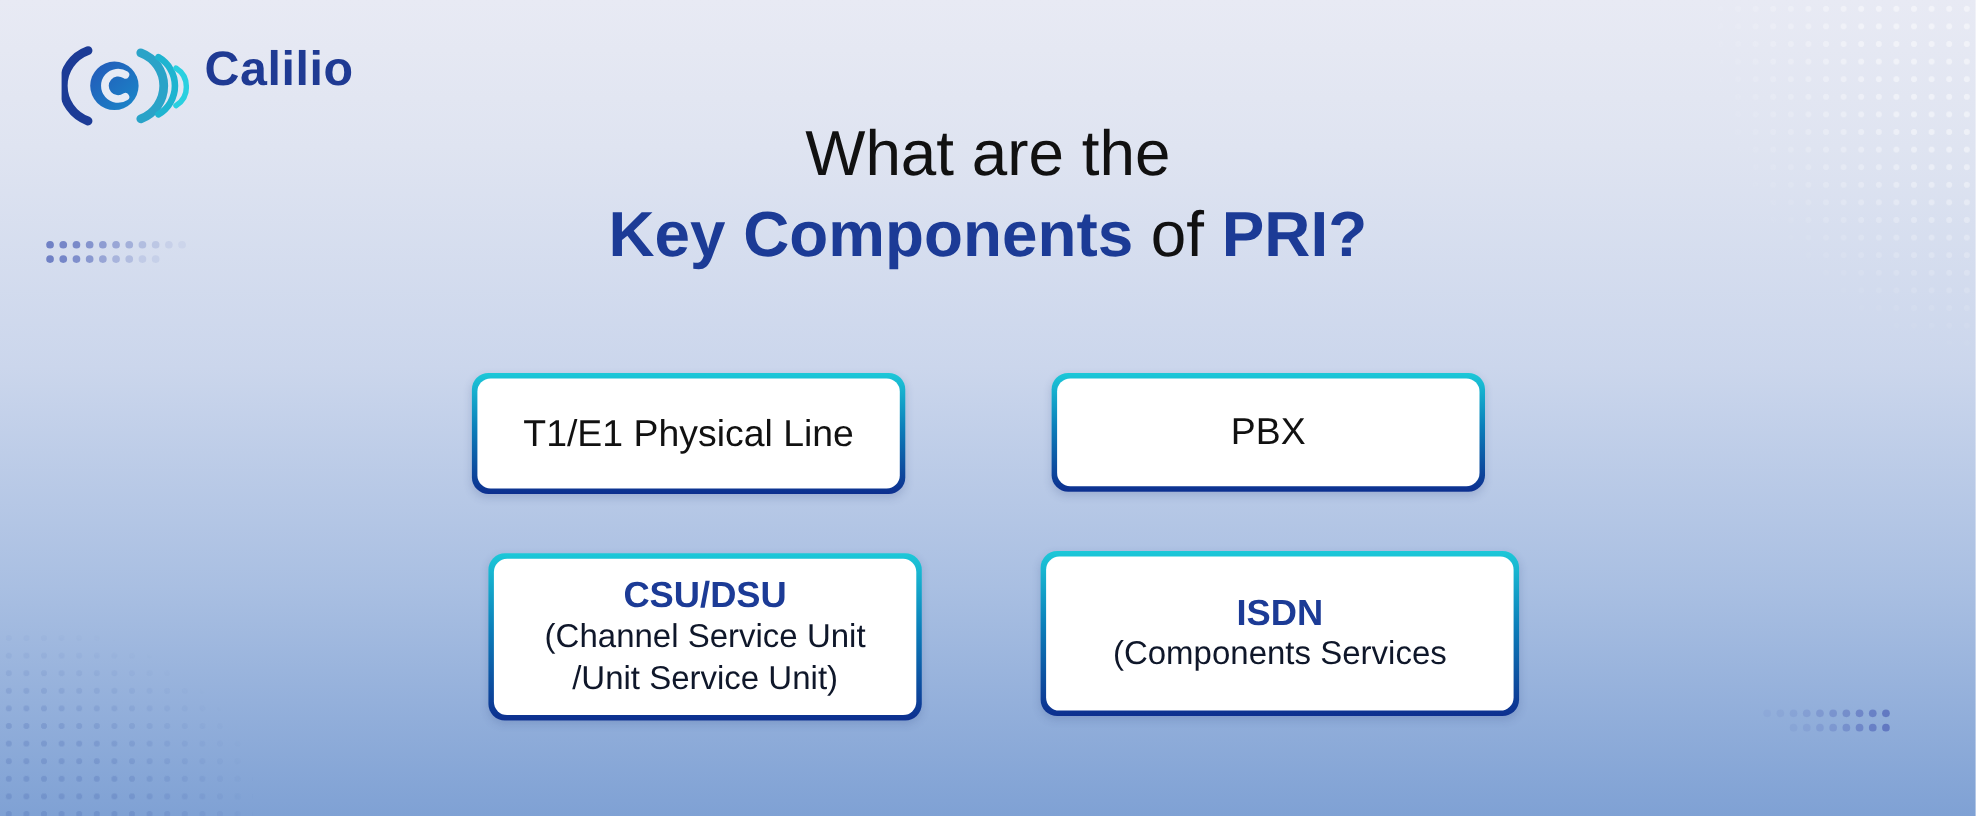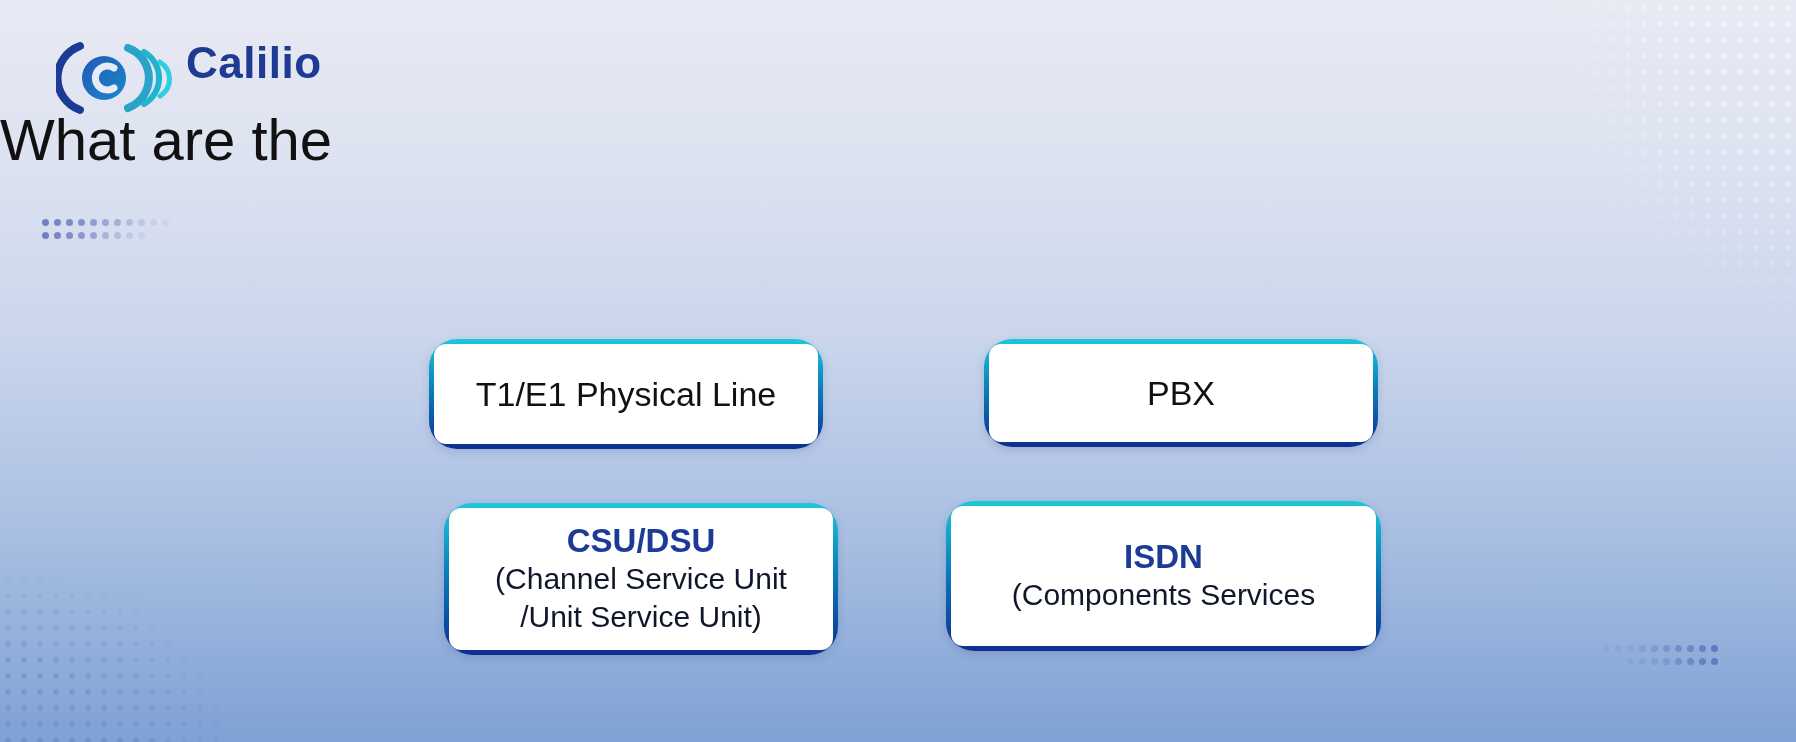--- a/index.html
+++ b/index.html
@@ -32,32 +32,32 @@
     .dot-row span {
       width: 7px; height: 7px; border-radius: 50%; background: #4f63b8; display: block;
     }
     .logo {
       position: absolute; left: 56px; top: 38px; display: flex; align-items: flex-start; gap: 14px;
     }
     .logo-text {
       font-size: 44px; font-weight: bold; color: #1f3a93; letter-spacing: 0.5px;
     }
     .title {
-      position: absolute; left: 0; right: 0; top: 104px; 
+      position: absolute; left: 0; right: 0; top: 104px; text-align: center;
     }
     .title-line1 {
       font-size: 58px; color: #111; font-weight: normal; line-height: 72px;
     }
     .title-line2 {
       font-size: 58px; line-height: 76px; color: #111;
     }
     .title-line2 .accent { color: #1c3b96; font-weight: bold; }
     .card {
       position: absolute; box-sizing: border-box;
-      border-radius: 28px; padding: 5px;
+      border-radius: 15px; padding: 5px;
       background: linear-gradient(180deg, #1cc8d8 0%, #0b7fba 45%, #0d2f8f 100%);
       box-shadow: 0 3px 8px rgba(40,60,120,0.18);
     }
     .card-inner {
       width: 100%; height: 100%; box-sizing: border-box;
       background: #fff; border-radius: 12px;
       display: flex; flex-direction: column; align-items: center; justify-content: center;
       text-align: center; color: #111;
     }
     .card-text { font-size: 34px; line-height: 40px; }
@@ -132,29 +132,32 @@
       <path d="M72 10 A32 32 0 0 1 72 70" fill="none" stroke="#2aa3c8" stroke-width="8" stroke-linecap="round"></path>
       <path d="M88 14 A30 30 0 0 1 88 66" fill="none" stroke="#1fb4d0" stroke-width="6" stroke-linecap="round"></path>
       <path d="M104 24 A20 20 0 0 1 104 58" fill="none" stroke="#2ad0e0" stroke-width="5" stroke-linecap="round"></path>
     </svg>
   </span>
   <span class="logo-text">Calilio</span>
 </div>
 
 <div class="title">
   <div class="title-line1">What are the</div>
+  <div class="title-line2">
+    <span class="accent">Key Components</span><span style="white-space:pre"> of </span><span class="accent">PRI?</span>
+  </div>
 </div>
 
 <div class="card" style="left:429px; top:339px; width:394px; height:110px;">
   <div class="card-inner">
     <span class="card-text">T1/E1 Physical Line</span>
   </div>
 </div>
 
-<div class="card" style="left:984px; top:339px; width:394px; height:108px;">
+<div class="card" style="left:956px; top:339px; width:394px; height:108px;">
   <div class="card-inner">
     <span class="card-text">PBX</span>
   </div>
 </div>
 
 <div class="card" style="left:428px; top:503px; width:394px; height:152px;margin-left:16px;">
   <div class="card-inner">
     <span class="card-head">CSU/DSU</span>
     <span class="card-sub">(Channel Service Unit</span>
     <span class="card-sub">/Unit Service Unit)</span>

